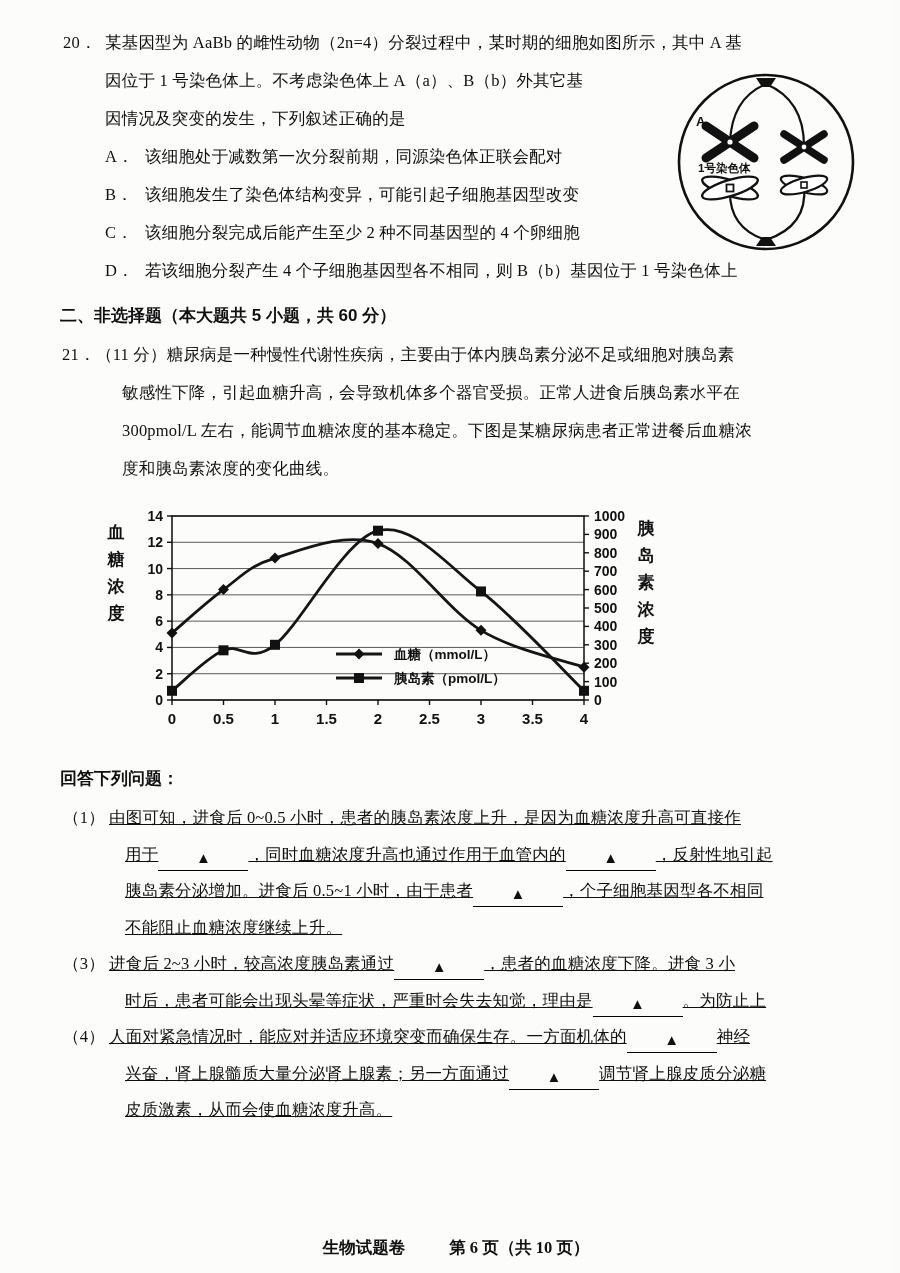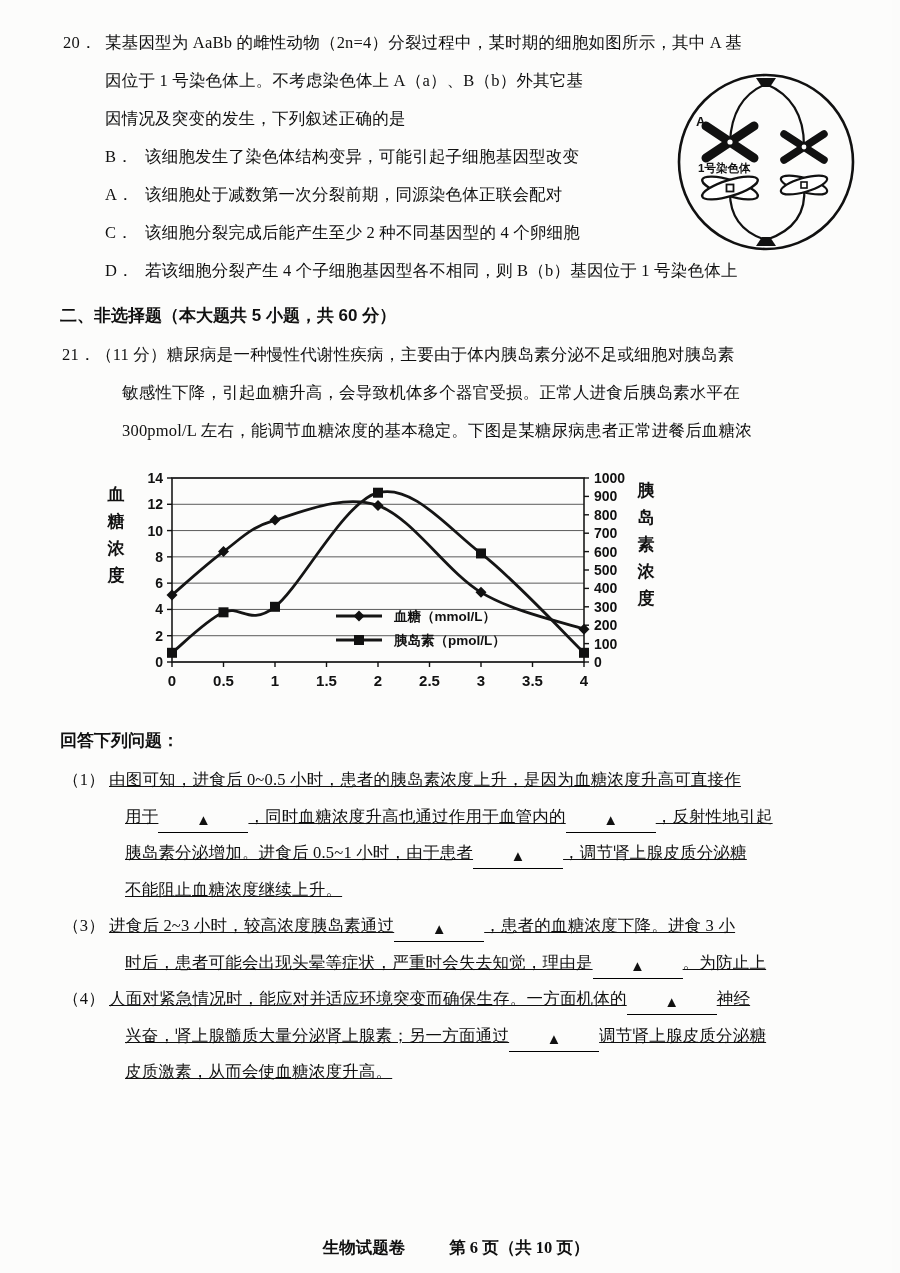--- a/index.html
+++ b/index.html
@@ -32,22 +32,22 @@
 </style>
 </head>
 <body>
 
 <div class="page">
 
   <div class="q20">
     <div class="line first"><span class="qnum">20．</span><span>某基因型为 AaBb 的雌性动物（2n=4）分裂过程中，某时期的细胞如图所示，其中 A 基</span></div>
     <div class="line">因位于 1 号染色体上。不考虑染色体上 A（a）、B（b）外其它基</div>
     <div class="line">因情况及突变的发生，下列叙述正确的是</div>
+    <div class="opt"><span class="opt-label">A．</span><span>该细胞处于减数第一次分裂前期，同源染色体正联会配对</span></div>
     <div class="opt"><span class="opt-label">B．</span><span>该细胞发生了染色体结构变异，可能引起子细胞基因型改变</span></div>
-    <div class="opt"><span class="opt-label">A．</span><span>该细胞处于减数第一次分裂前期，同源染色体正联会配对</span></div>
     <div class="opt"><span class="opt-label">C．</span><span>该细胞分裂完成后能产生至少 2 种不同基因型的 4 个卵细胞</span></div>
     <div class="opt"><span class="opt-label">D．</span><span>若该细胞分裂产生 4 个子细胞基因型各不相同，则 B（b）基因位于 1 号染色体上</span></div>
 
     <svg class="cell-diagram" width="200" height="192" viewBox="0 0 200 192">
       <circle cx="100" cy="98" r="87" fill="none" stroke="#111" stroke-width="2.6"></circle>
 
       <path d="M100,20 Q66,34 64,78" fill="none" stroke="#111" stroke-width="2.2"></path>
       <path d="M100,20 Q138,36 138,82" fill="none" stroke="#111" stroke-width="2.2"></path>
       <path d="M100,176 Q62,164 64,124" fill="none" stroke="#111" stroke-width="2.2"></path>
       <path d="M100,176 Q142,162 138,122" fill="none" stroke="#111" stroke-width="2.2"></path>
@@ -80,20 +80,21 @@
       <text x="32" y="108" font-size="11.5" font-weight="bold" fill="#111">1号染色体</text>
     </svg>
   </div>
 
   <div class="section-title">二、非选择题（本大题共 5 小题，共 60 分）</div>
 
   <div class="q21">
     <div class="line first"><span class="qnum">21．</span><span>（11 分）糖尿病是一种慢性代谢性疾病，主要由于体内胰岛素分泌不足或细胞对胰岛素</span></div>
     <div class="line">敏感性下降，引起血糖升高，会导致机体多个器官受损。正常人进食后胰岛素水平在</div>
     <div class="line">300pmol/L 左右，能调节血糖浓度的基本稳定。下图是某糖尿病患者正常进餐后血糖浓</div>
+    <div class="line">度和胰岛素浓度的变化曲线。</div>
     <div class="chart-wrap">
       <svg id="chart-svg" width="606" height="248" viewBox="0 0 606 248">
           <line x1="86" x2="498" y1="204" y2="204" stroke="#5a5a5a" stroke-width="1"></line>
           <line x1="86" x2="498" y1="177.71428571428572" y2="177.71428571428572" stroke="#5a5a5a" stroke-width="1"></line>
           <line x1="86" x2="498" y1="151.42857142857144" y2="151.42857142857144" stroke="#5a5a5a" stroke-width="1"></line>
           <line x1="86" x2="498" y1="125.14285714285715" y2="125.14285714285715" stroke="#5a5a5a" stroke-width="1"></line>
           <line x1="86" x2="498" y1="98.85714285714286" y2="98.85714285714286" stroke="#5a5a5a" stroke-width="1"></line>
           <line x1="86" x2="498" y1="72.57142857142856" y2="72.57142857142856" stroke="#5a5a5a" stroke-width="1"></line>
           <line x1="86" x2="498" y1="46.285714285714306" y2="46.285714285714306" stroke="#5a5a5a" stroke-width="1"></line>
           <line x1="86" x2="498" y1="20" y2="20" stroke="#5a5a5a" stroke-width="1"></line>
@@ -193,21 +194,21 @@
           <text x="560" y="146" text-anchor="middle" font-size="17" font-weight="bold" fill="#111">度</text>
         </svg>
     </div>
   </div>
 
   <div class="answer-prompt">回答下列问题：</div>
 
   <div class="subq">
       <div class="line first"><span class="subqnum">（1）</span><span>由图可知，进食后 0~0.5 小时，患者的胰岛素浓度上升，是因为血糖浓度升高可直接作</span></div>
       <div class="line"><span>用于</span><span class="blank">▲</span><span>，同时血糖浓度升高也通过作用于血管内的</span><span class="blank">▲</span><span>，反射性地引起</span></div>
-      <div class="line"><span>胰岛素分泌增加。进食后 0.5~1 小时，由于患者</span><span class="blank">▲</span><span>，调节肾上腺皮质分泌糖</span></div>
+      <div class="line"><span>胰岛素分泌增加。进食后 0.5~1 小时，由于患者</span><span class="blank">▲</span><span>，个子细胞基因型各不相同</span></div>
       <div class="line"><span>不能阻止血糖浓度继续上升。</span></div>
     </div>
   <div class="subq">
       <div class="line first"><span class="subqnum">（3）</span><span>进食后 2~3 小时，较高浓度胰岛素通过</span><span class="blank">▲</span><span>，患者的血糖浓度下降。进食 3 小</span></div>
       <div class="line"><span>时后，患者可能会出现头晕等症状，严重时会失去知觉，理由是</span><span class="blank">▲</span><span>。为防止上</span></div>
     </div>
   <div class="subq">
       <div class="line first"><span class="subqnum">（4）</span><span>人面对紧急情况时，能应对并适应环境突变而确保生存。一方面机体的</span><span class="blank">▲</span><span>神经</span></div>
       <div class="line"><span>兴奋，肾上腺髓质大量分泌肾上腺素；另一方面通过</span><span class="blank">▲</span><span>调节肾上腺皮质分泌糖</span></div>
       <div class="line"><span>皮质激素，从而会使血糖浓度升高。</span></div>

